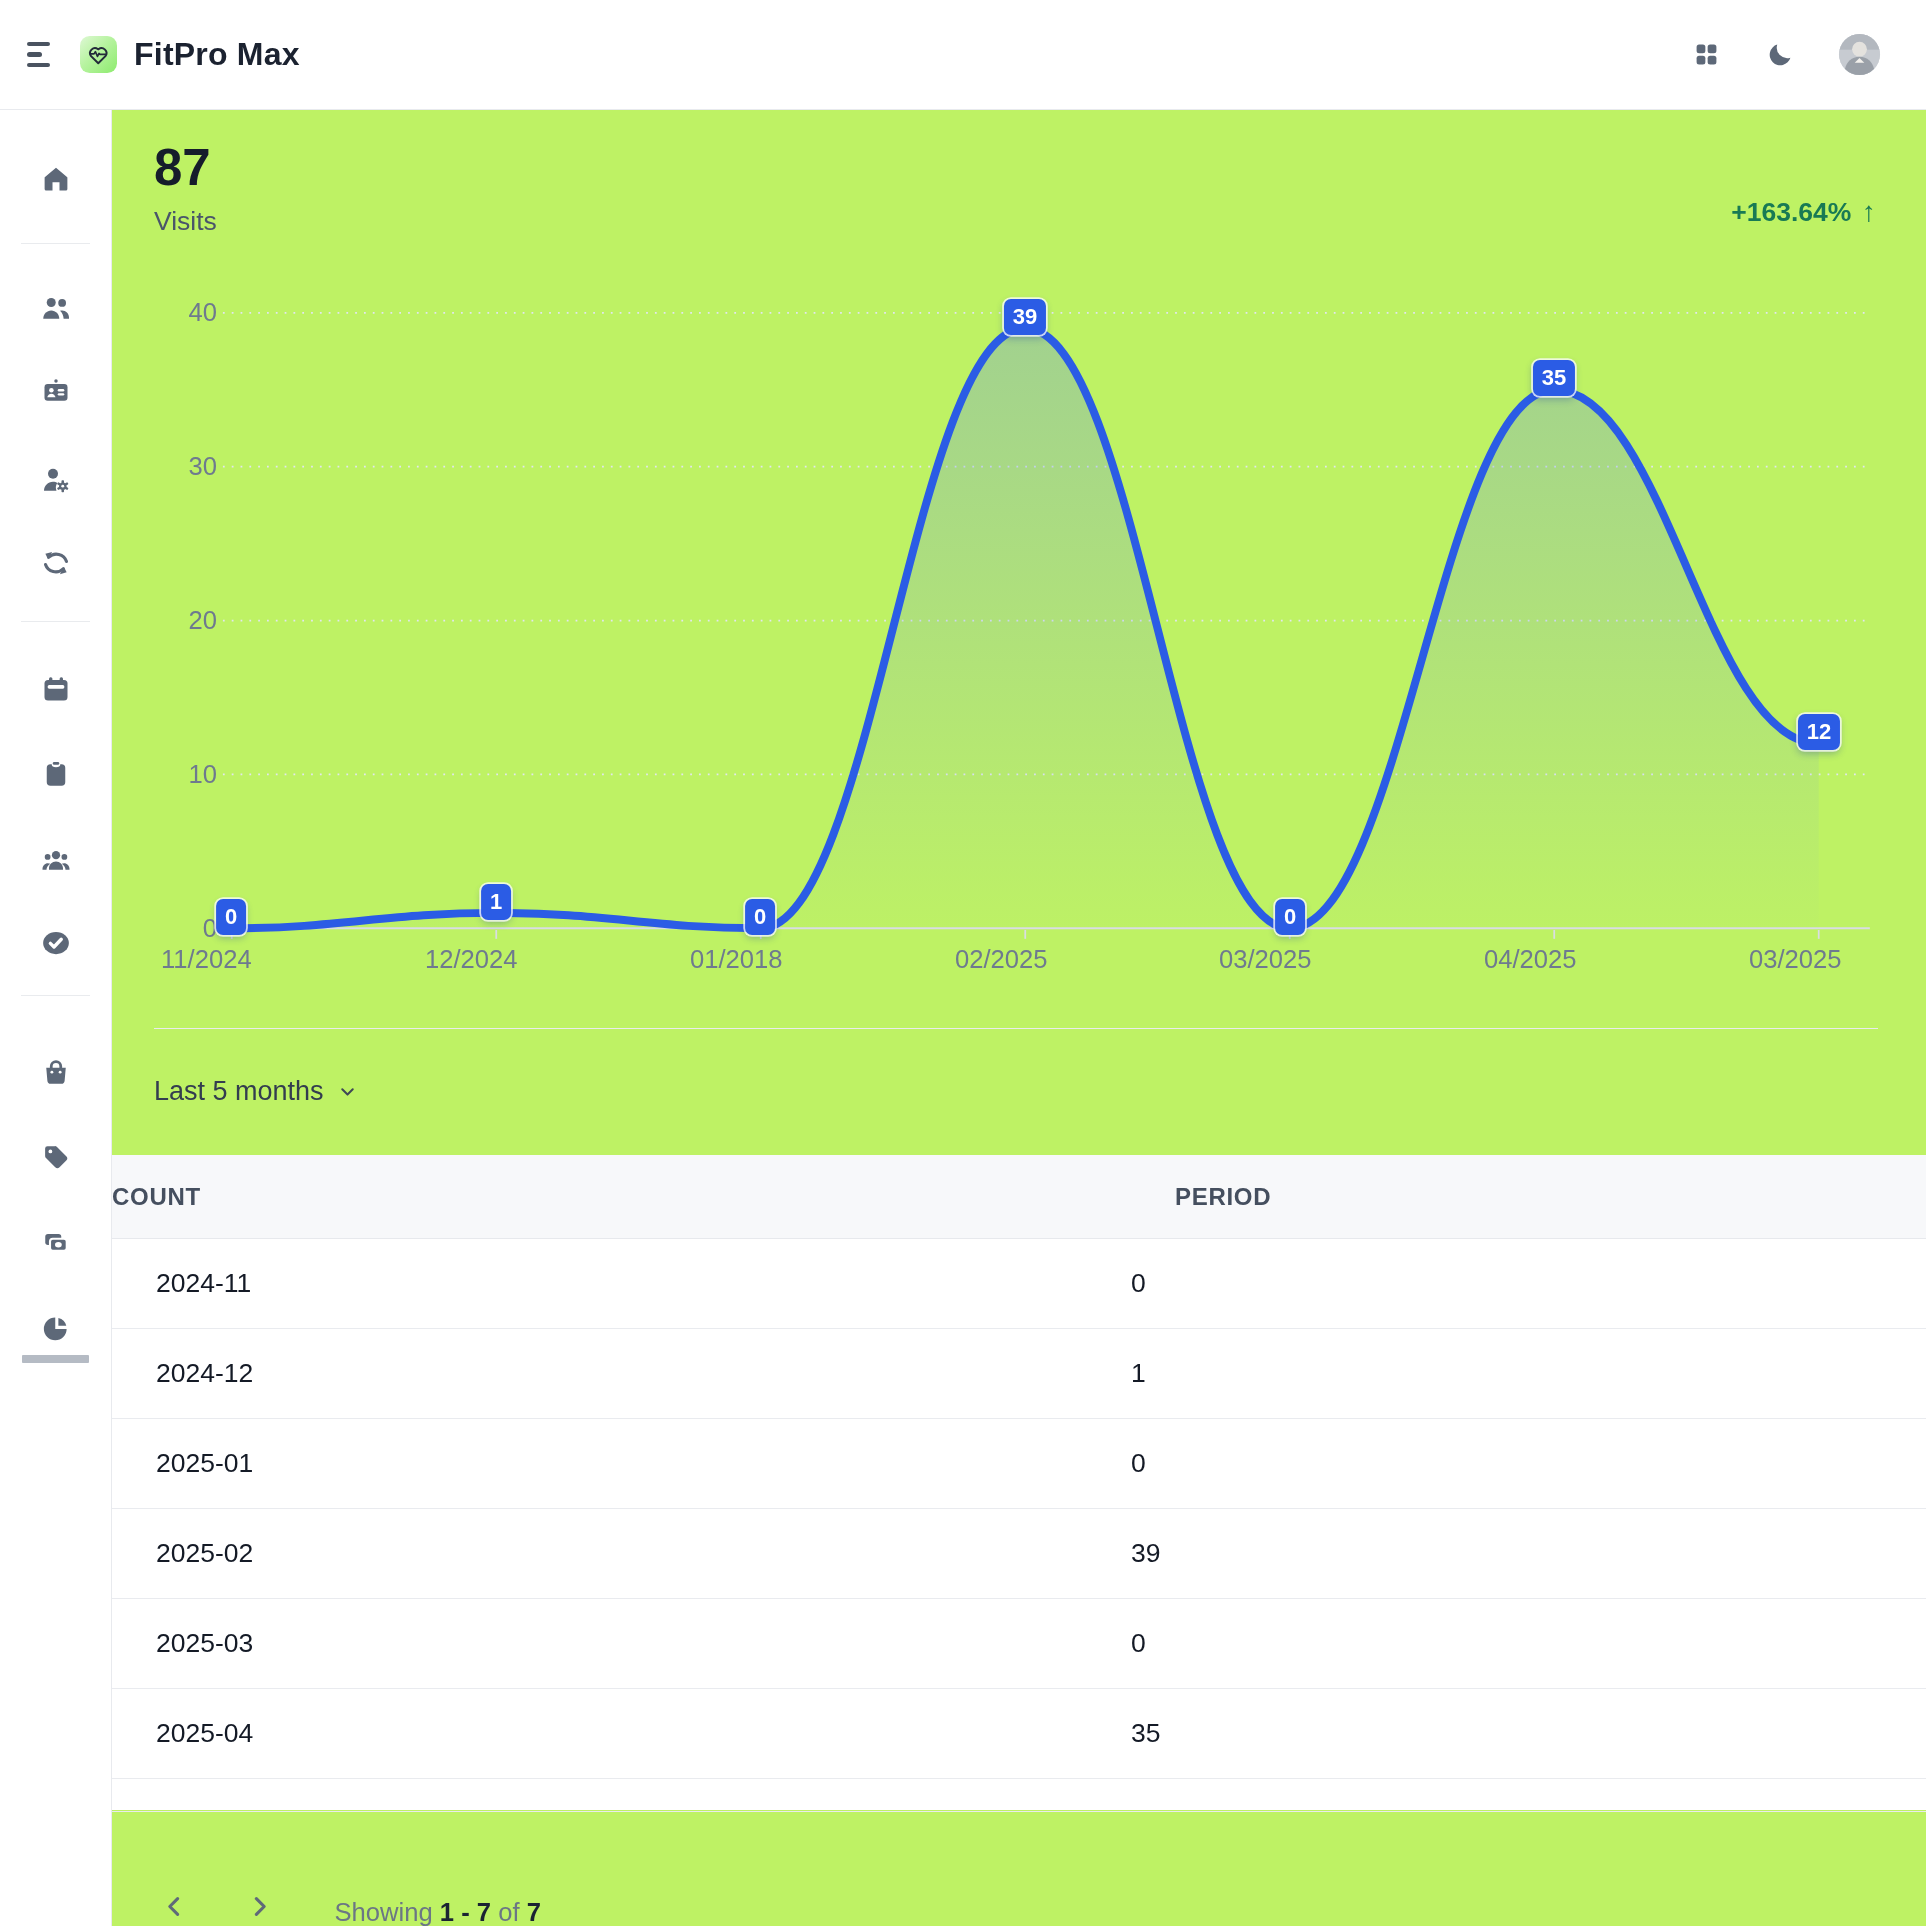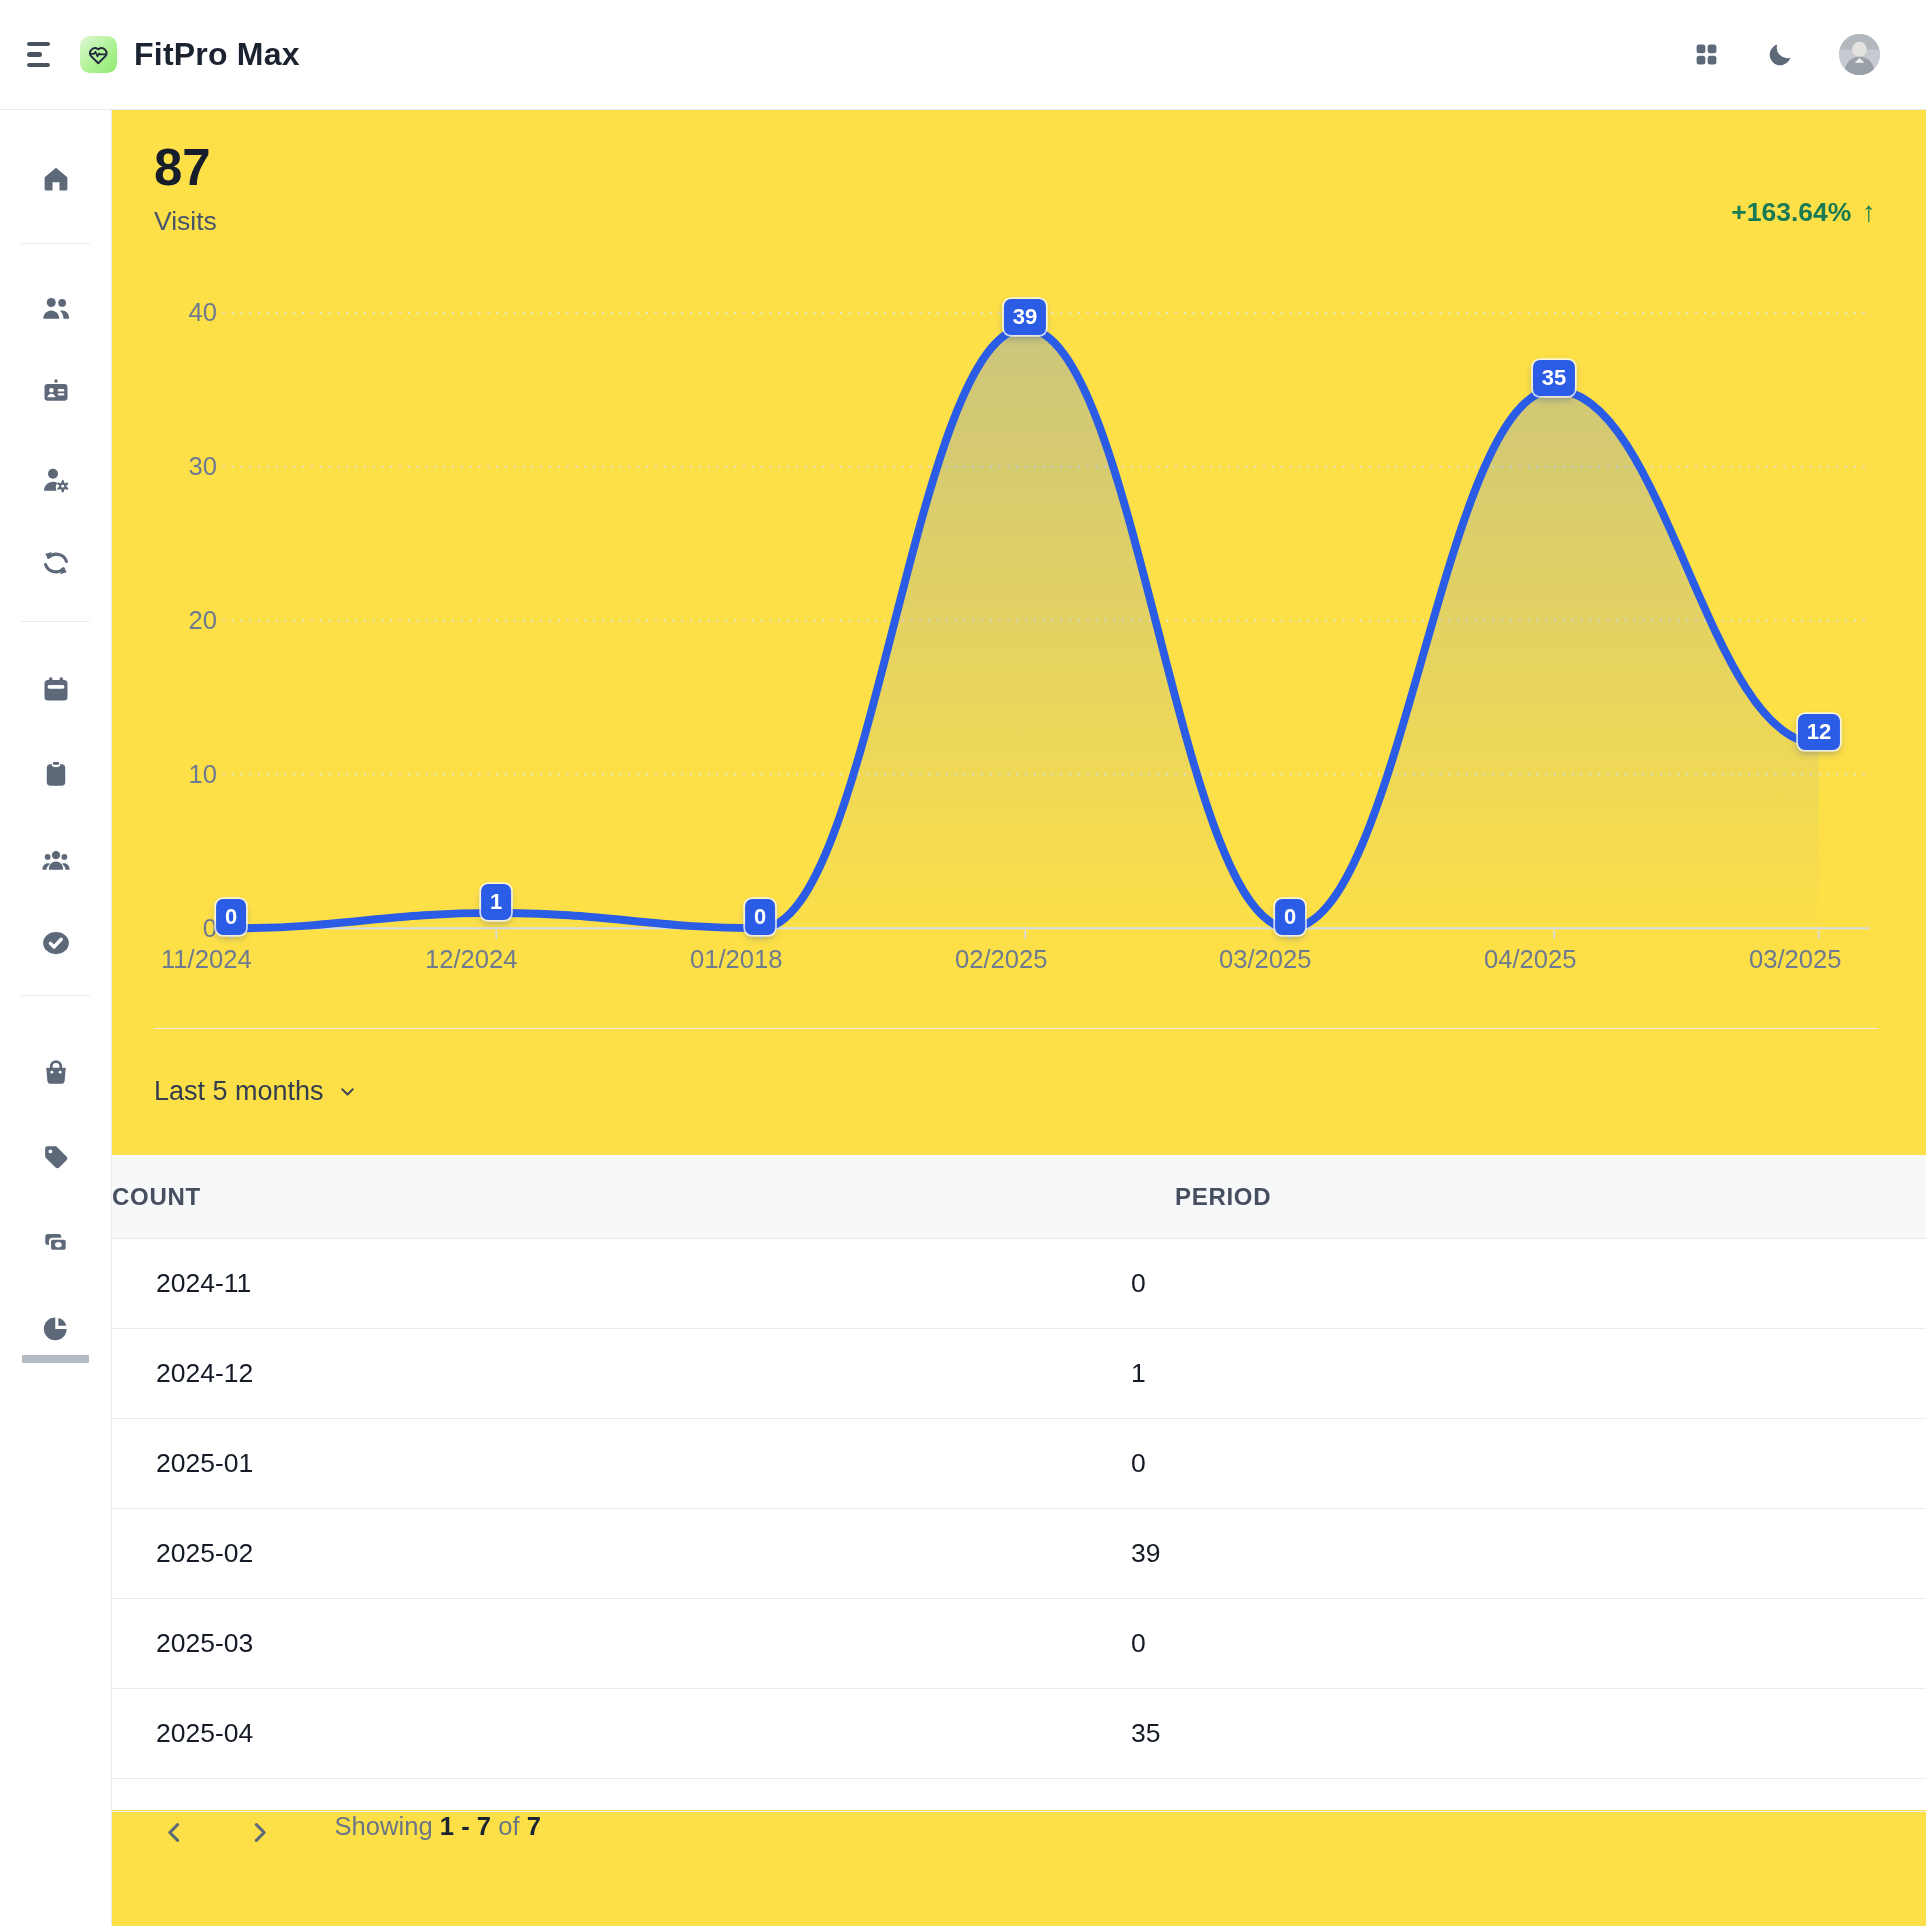--- a/index.html
+++ b/index.html
@@ -22,21 +22,21 @@
 
   
   .sidebar { position:absolute; left:0; top:110px; bottom:0; width:112px; background:#fff;
              border-right:1.8px solid #e8eaee; display:flex; flex-direction:column; align-items:center; }
   .s-item { width:30px; height:30px; display:flex; align-items:center; justify-content:center; cursor:pointer; }
   .s-item svg { width:30px; height:30px; }
   .s-div { width:69px; height:0; border-top:1.8px solid #e9ebee; }
   .active-bar { width:67px; height:8px; background:#b5bbc4; border-radius:0.9px; }
 
   
-  .main { position:absolute; left:112px; top:110px; right:0; bottom:0; background:#fde047; }
+  .main { position:absolute; left:112px; top:110px; right:0; bottom:0; background:#bef264; }
   .stat { position:absolute; left:42px; top:26.5px; }
   .stat-value { font-size:51px; line-height:62px; font-weight:700; color:#161d2b; }
   .stat-label { margin-top:7px; font-size:26.5px; color:#49556a; }
   .pct { position:absolute; right:50px; top:86px; display:flex; align-items:center; gap:10.6px;
          color:#187a54; font-size:26.5px; font-weight:700; }
   .pct .arrow { font-weight:400; font-size:28px; }
 
   
   .chart { position:absolute; left:0; top:172px; width:1815px; height:745px; }
   .chart svg.plot { position:absolute; left:0; top:0; }
@@ -57,21 +57,21 @@
   .t-head { height:84px; background:#f7f8fa; border-bottom:1.8px solid #e7e9ed;
             display:grid; grid-template-columns:1019px 1fr; align-items:center; }
   .t-head .cell { font-size:24px; font-weight:700; letter-spacing:0.7px; color:#454f5f; }
   .t-row { height:90px; border-bottom:1.8px solid #e9ebef;
            display:grid; grid-template-columns:1019px 1fr; align-items:center; background:#fff; }
   .t-row .cell { font-size:26.5px; color:#141a26; }
   .cell.c-period { padding-left:44px; }
 
   
   .pagination { position:absolute; left:0; right:0; top:1701px; height:116px; border-top:1.8px solid #e9ebee;
-                display:flex; align-items:flex-start; padding-left:42px;gap:28px; }
+                display:flex; align-items:flex-end; padding-left:42px;gap:28px; }
   .pg-btn { width:41px; height:41px; display:flex; align-items:center; justify-content:center; cursor:pointer; }
   .pg-btn + .pg-btn { margin-left:16px; }
   .pg-text { margin-left:26.5px; font-size:25.6px; color:#6b7685; }
   .pg-text b { color:#1b2432; font-weight:700; }
 
   .ico { fill:#5d6878; }
 </style>
 </head>
 <body>
 

